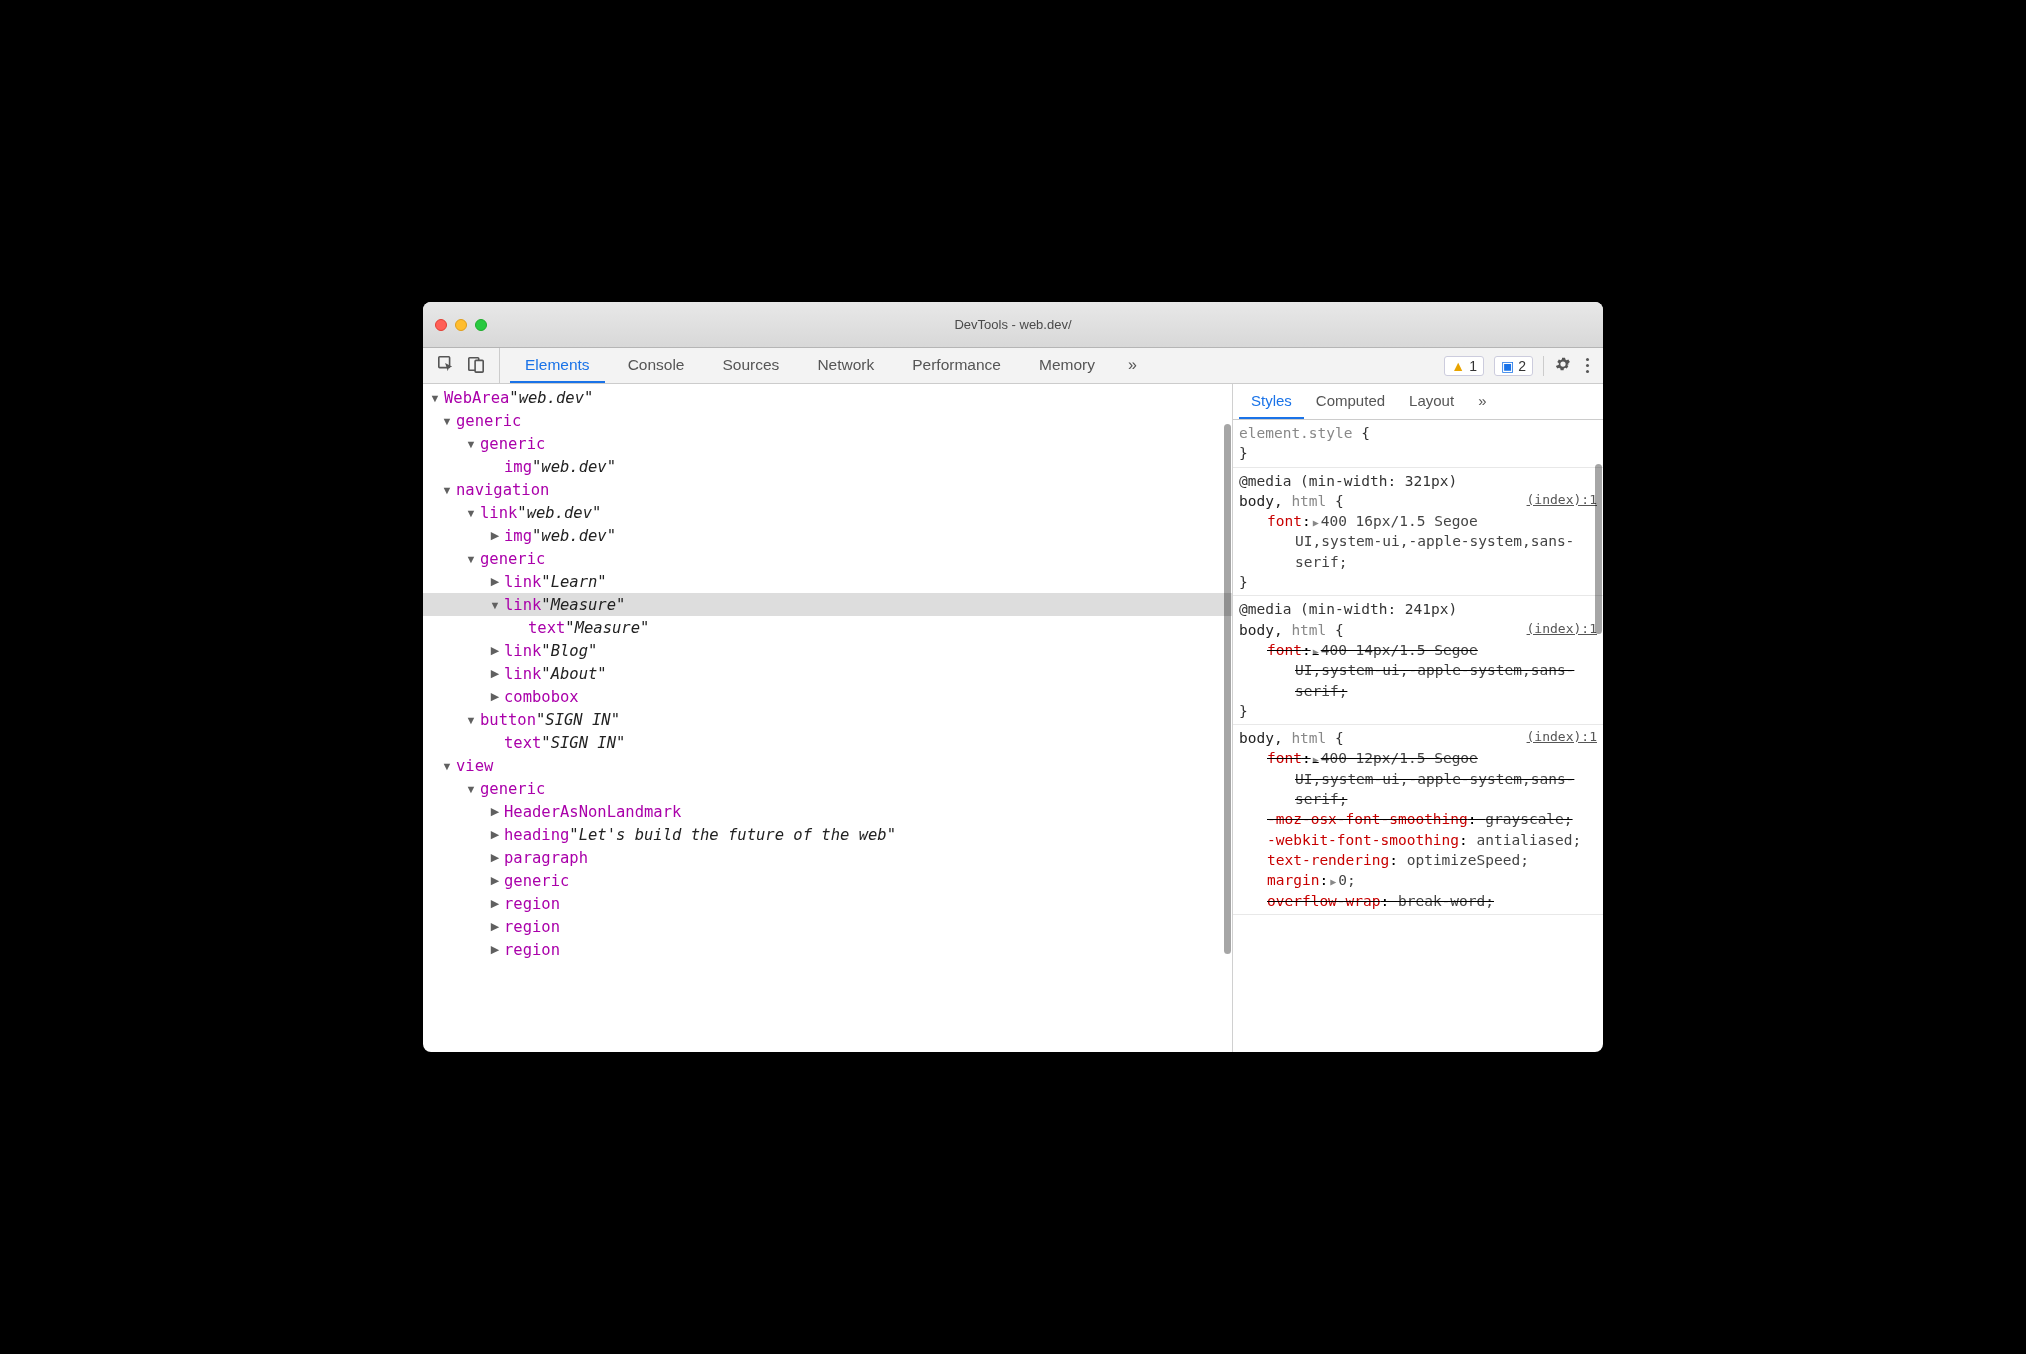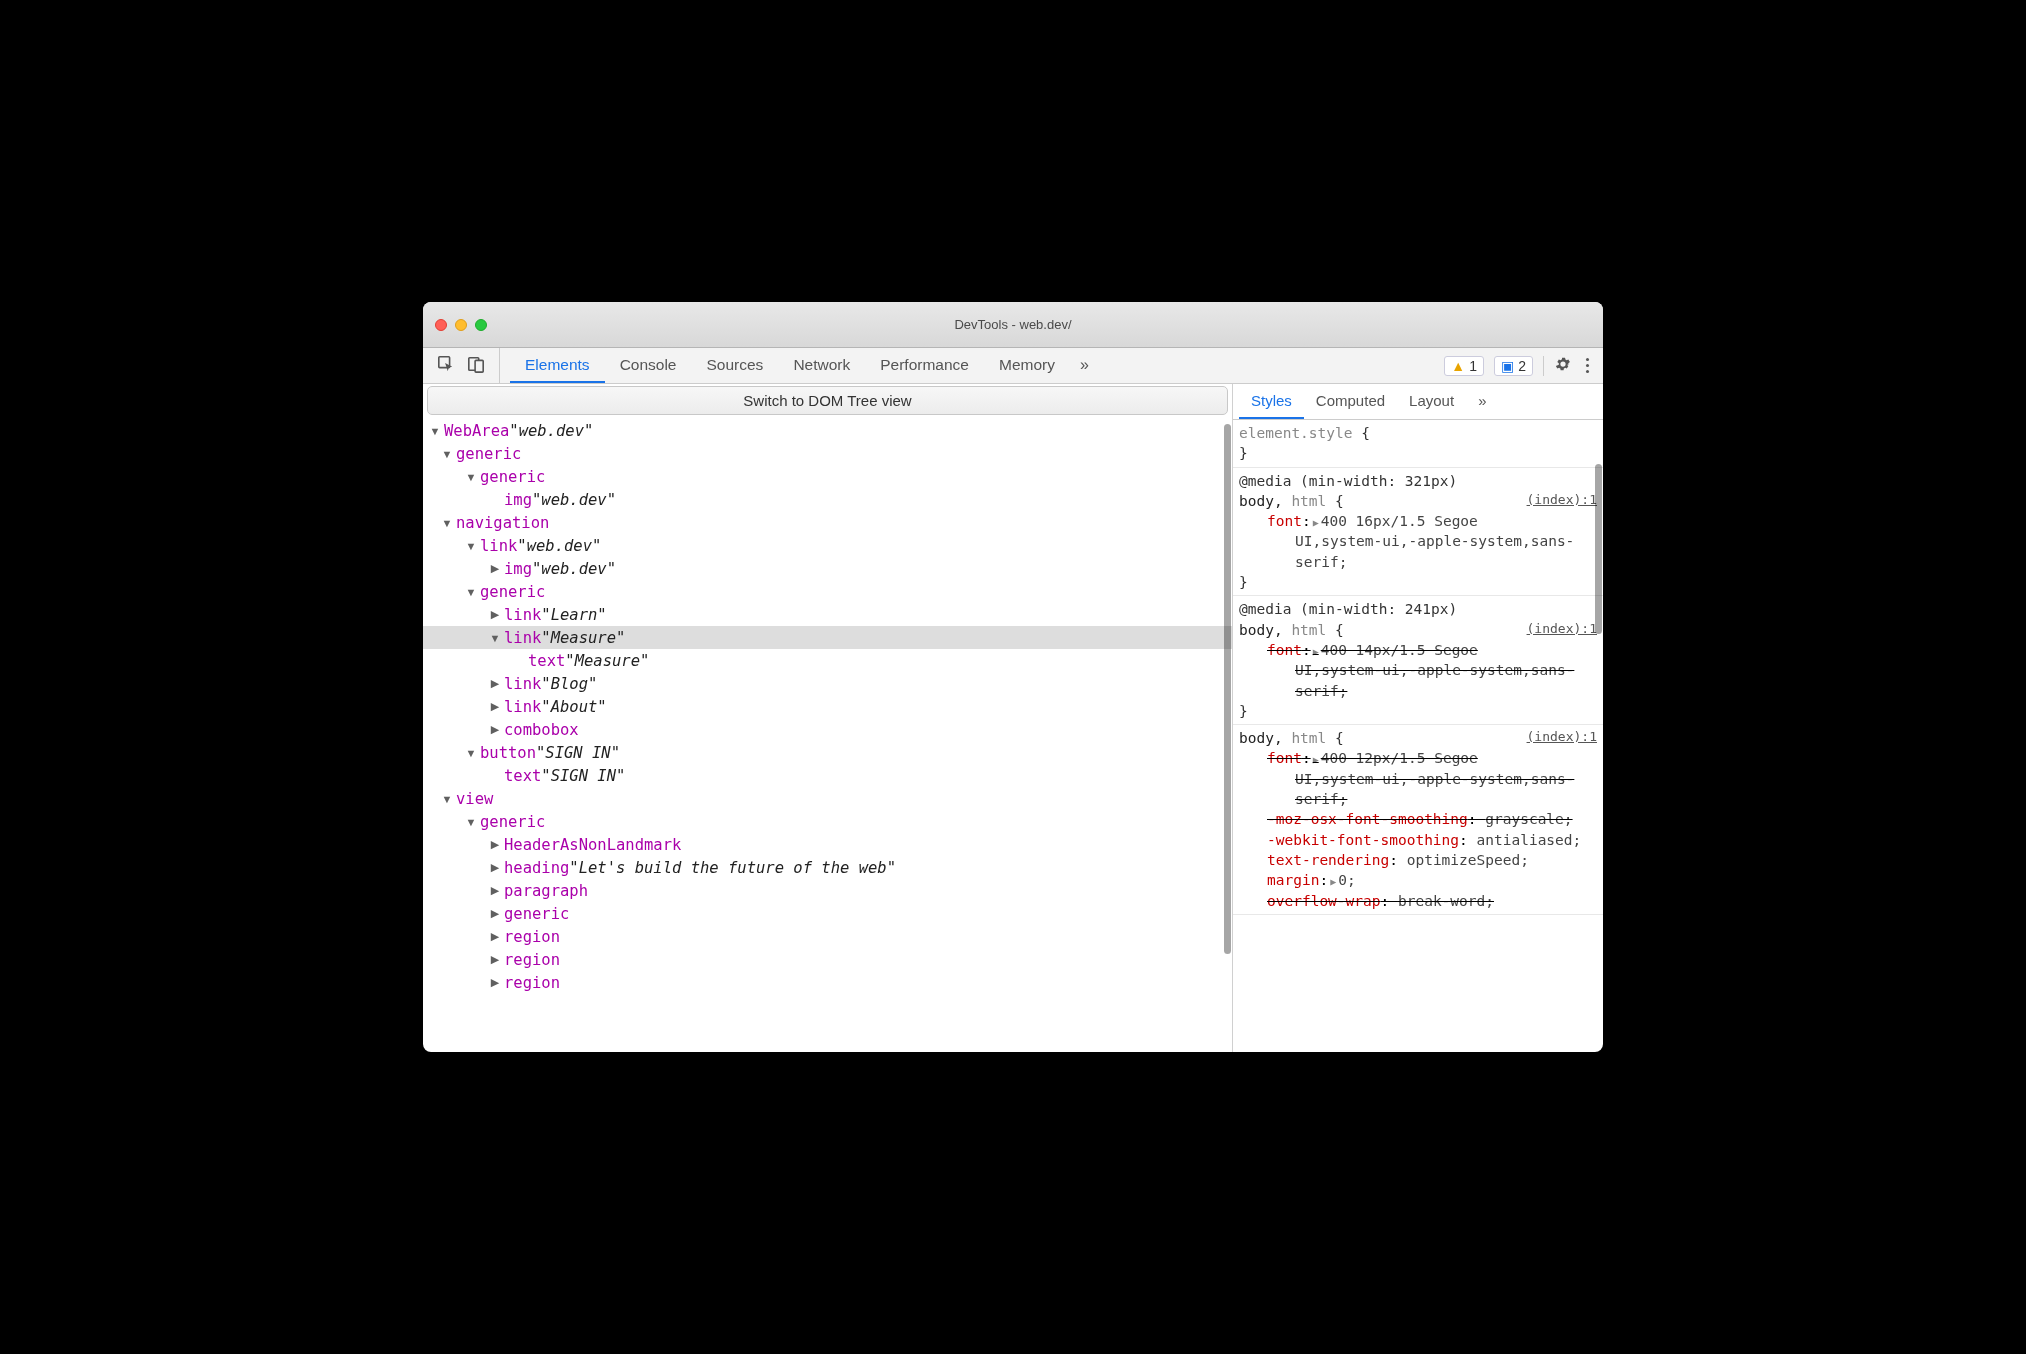--- a/index.html
+++ b/index.html
@@ -8,21 +8,21 @@
 .titlebar { height: 46px; background: linear-gradient(#e8e8e8, #d8d8d8); border-bottom: 1px solid #b5b5b5; display: flex; align-items: center; position: relative; }
 .traffic { display: flex; gap: 8px; position: absolute; left: 12px; }
 .tl { width: 12px; height: 12px; border-radius: 50%; }
 .tl.red { background: #ff5f57; border: 0.5px solid #e33e32; }
 .tl.yellow { background: #ffbd2e; border: 0.5px solid #e09e1a; }
 .tl.green { background: #28c940; border: 0.5px solid #1dad2b; }
 .titlebar-title { flex: 1; text-align: center; font-size: 13px; color: #4a4a4a; }
 .toolbar { height: 36px; border-bottom: 1px solid #ccc; display: flex; align-items: center; background: #f3f3f3; }
 .tool-icons { display: flex; align-items: center; gap: 12px; padding: 0 14px; border-right: 1px solid #ccc; height: 100%; }
 .tool-icons svg { width: 18px; height: 18px; fill: none; stroke: #555; stroke-width: 1.8; }
-.tabs { display: flex; align-items: stretch; height: 100%; padding-left: 10px; gap: 0; }
+.tabs { display: flex; align-items: stretch; height: 100%; padding-left: 10px; gap: 8px; }
 .tab { padding: 0 15px; display: flex; align-items: center; font-size: 15.5px; color: #555; cursor: pointer; border-bottom: 2px solid transparent; }
 .tab.active { color: #1a73e8; border-bottom-color: #1a73e8; }
 .toolbar-spacer { flex: 1; }
 .toolbar-right { display: flex; align-items: center; gap: 10px; padding-right: 10px; height: 100%; }
 .badge { display: inline-flex; align-items: center; gap: 4px; border: 1px solid #ccd; border-radius: 3px; padding: 1px 6px; font-size: 14px; color: #333; background: #fff; }
 .badge .warn-icon { color: #e8a400; }
 .badge .msg-icon { color: #1a73e8; }
 .vsep { width: 1px; height: 20px; background: #ccc; }
 .gear, .kebab, .moretabs { color: #555; cursor: pointer; }
 .kebab { display: flex; flex-direction: column; gap: 3px; padding: 0 4px; }
@@ -127,21 +127,20 @@
       <span class="kebab">
           <span></span>
           <span></span>
           <span></span>
         </span>
     </div>
   </div>
 
   <div class="content">
     <div class="left-pane">
-      <div class="switch-bar">Switch to DOM Tree view</div>
       <div class="tree" id="tree">
           <div class="row ind0">
             <span class="arrow">▼</span>
             <span class="role">WebArea</span>
             <span class="name">web.dev</span>
           </div>
           <div class="row ind1">
             <span class="arrow">▼</span>
             <span class="role">generic</span>
           </div>

